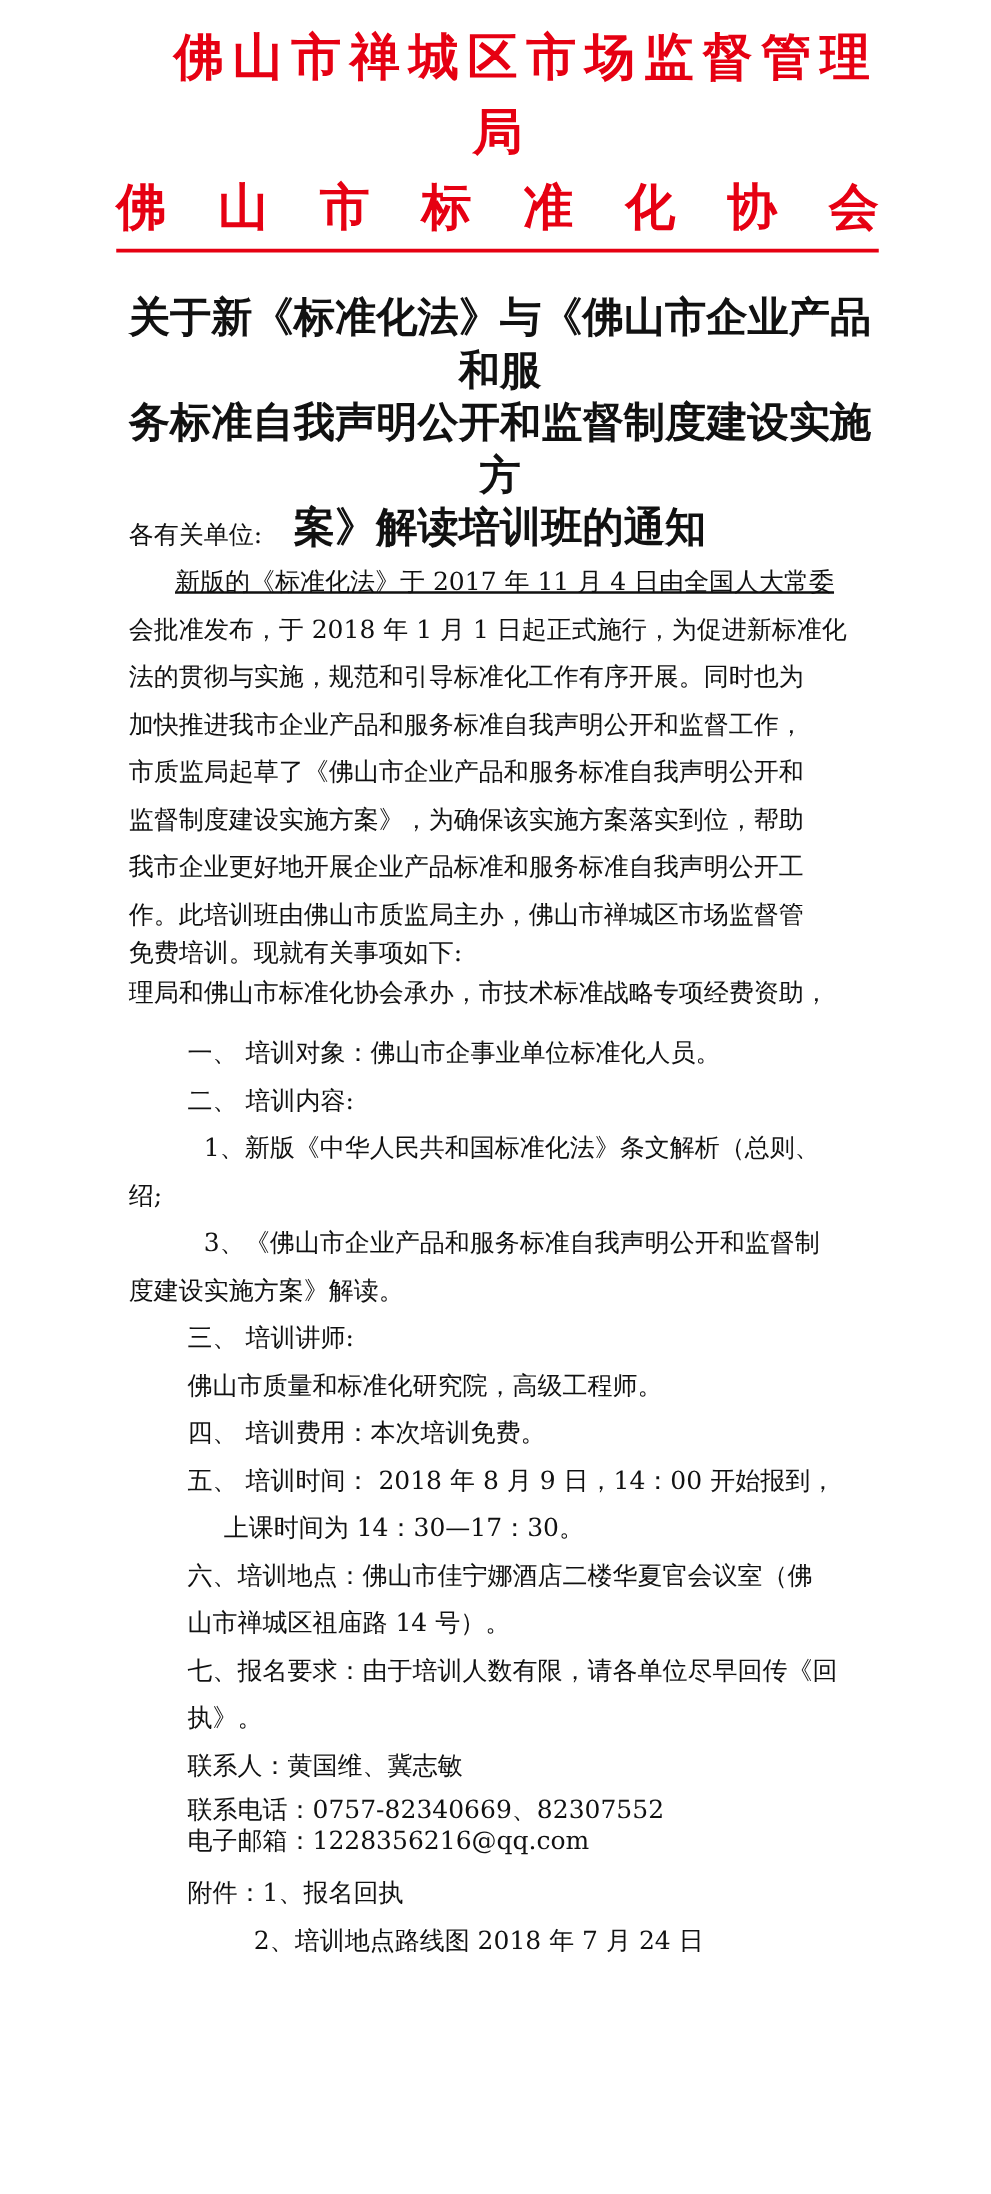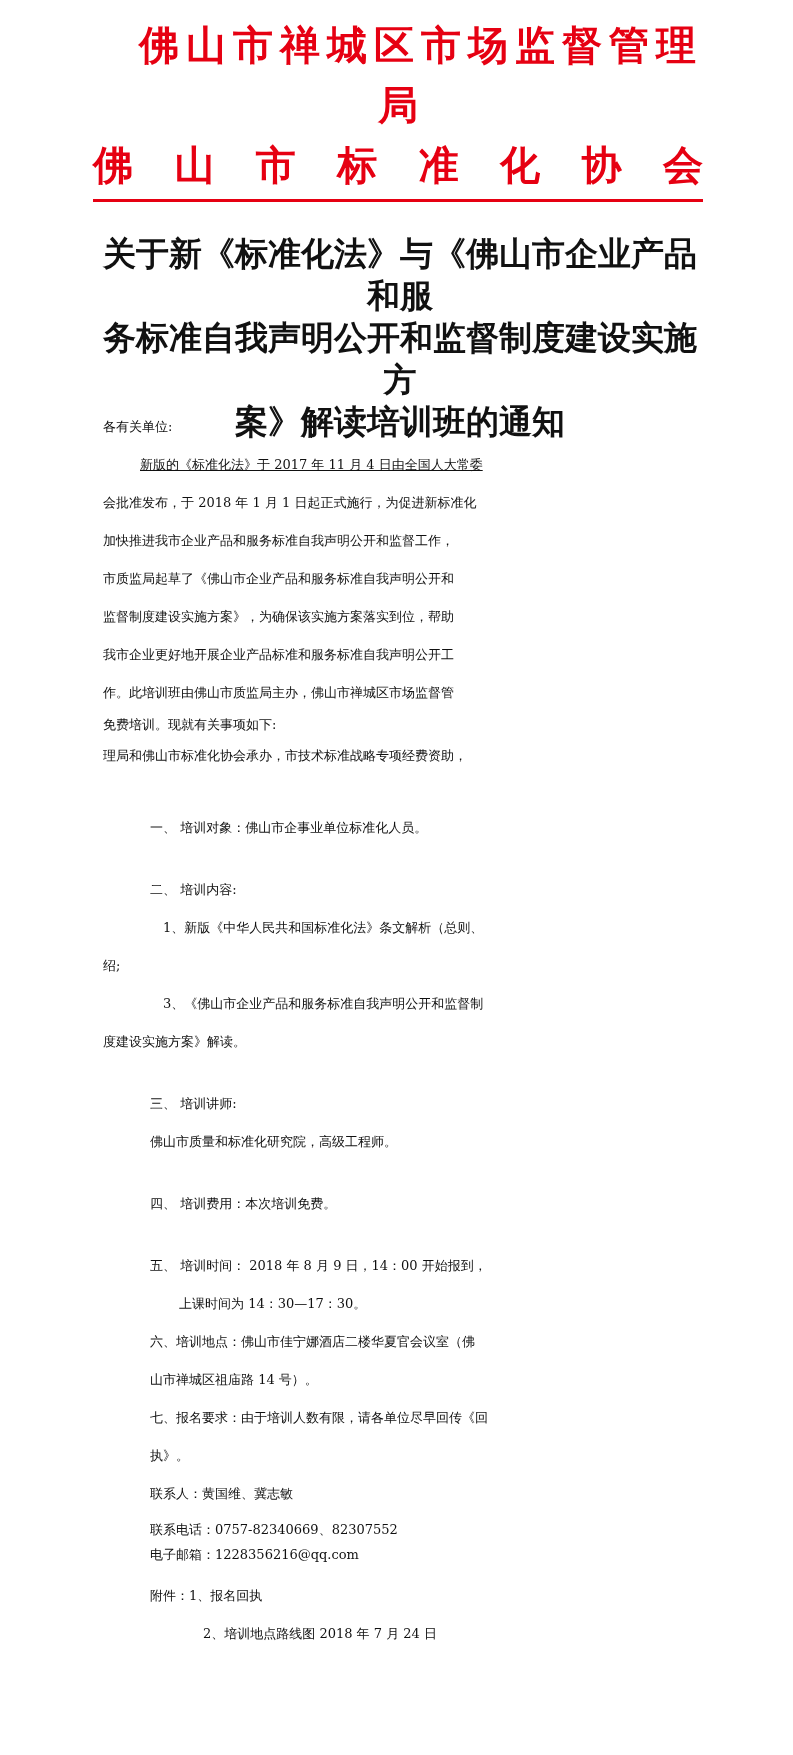--- a/index.html
+++ b/index.html
@@ -7,24 +7,24 @@
          font-family: "DejaVu Serif", "Liberation Serif", serif; color: #111; }
   .red-head { position: absolute; left: 93px; width: 610px; color: #e60012;
               font-family: "DejaVu Serif", serif; font-weight: bold; font-size: 40px; }
   .rh1 { top: 18px; letter-spacing: 7px; text-align: right; white-space: nowrap; }
   .rh2 { top: 78px; text-align: center; }
   .rh3 { top: 138px; display: flex; justify-content: space-between; }
   .rh3 span { display: inline-block; }
   .red-rule { position: absolute; left: 93px; top: 199px; width: 610px; height: 3px; background: #e60012; }
   .title { position: absolute; left: 100px; width: 600px; top: 233px; text-align: center;
            font-family: "DejaVu Serif", serif; font-weight: bold; font-size: 33px; line-height: 42px; color: #111; }
-  .body { position: absolute; left: 103px; width: 590px; top: 408px; font-size: 13px; line-height: 38px; }
+  .body { position: absolute; left: 103px; width: 590px; top: 408px; font-size: 20px; line-height: 38px; }
   .p { margin: 0; text-align: justify; }
   .indent2 { text-indent: 37px; text-decoration: underline; }
-  .item { padding-left: 47px; margin-top: 24px; }
+  .item { padding-left: 47px; }
   .sub { text-indent: 60px; }
   .plain { padding-left: 47px; }
   .cont { padding-left: 76px; }
   .tight { line-height: 25px; }
 </style>
 </head>
 <body>
 
 <div class="red-head rh1">佛山市禅城区市场监督管理</div>
 <div class="red-head rh2">局</div>
@@ -44,20 +44,21 @@
   <div>关于新《标准化法》与《佛山市企业产品和服</div>
   <div>务标准自我声明公开和监督制度建设实施方</div>
   <div>案》解读培训班的通知</div>
 </div>
 
 <div class="body">
   <p class="p">各有关单位:</p>
   <div>
     <p class="p indent2">新版的《标准化法》于 2017 年 11 月 4 日由全国人大常委</p>
     <p class="p">会批准发布，于 2018 年 1 月 1 日起正式施行，为促进新标准化</p>
+    <p class="p">法的贯彻与实施，规范和引导标准化工作有序开展。同时也为</p>
     <p class="p">加快推进我市企业产品和服务标准自我声明公开和监督工作，</p>
     <p class="p">市质监局起草了《佛山市企业产品和服务标准自我声明公开和</p>
     <p class="p">监督制度建设实施方案》，为确保该实施方案落实到位，帮助</p>
     <p class="p">我市企业更好地开展企业产品标准和服务标准自我声明公开工</p>
     <p class="p">作。此培训班由佛山市质监局主办，佛山市禅城区市场监督管</p>
     <p class="p tight">免费培训。现就有关事项如下:</p>
     <p class="p">理局和佛山市标准化协会承办，市技术标准战略专项经费资助，</p>
   </div>
   <div style="height:10px"></div>
   <p class="p item">一、  培训对象：佛山市企事业单位标准化人员。</p>

